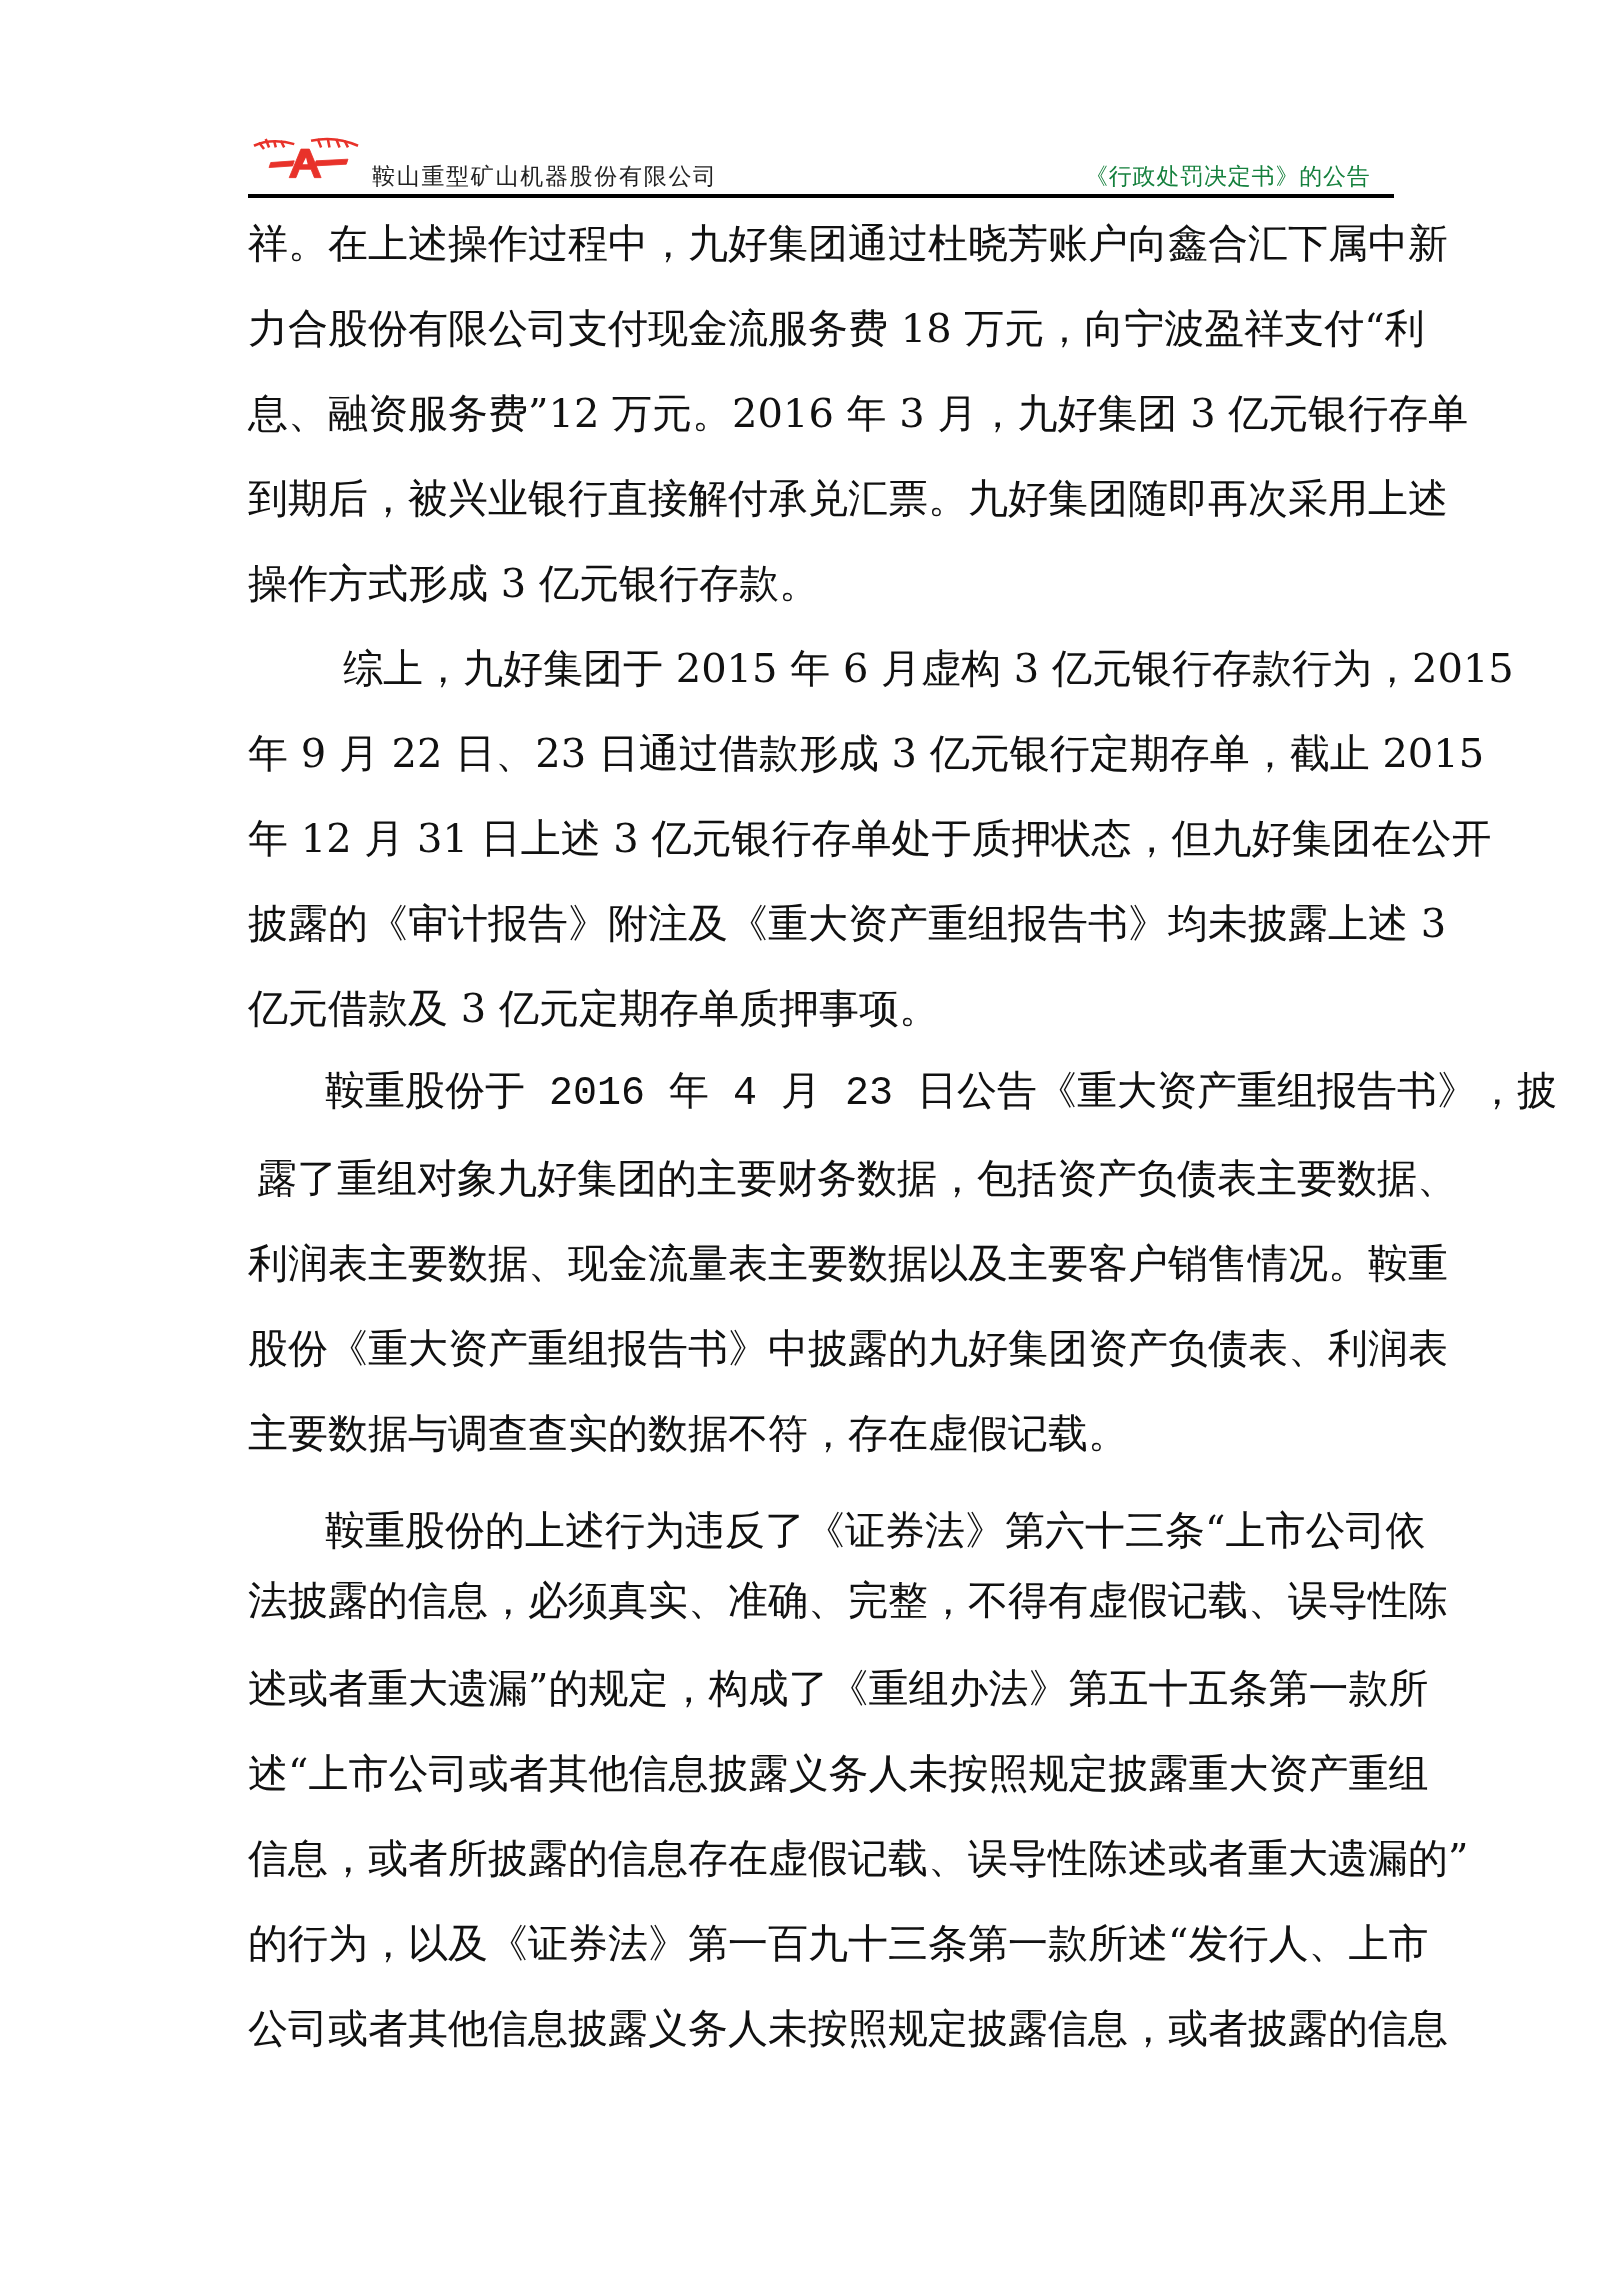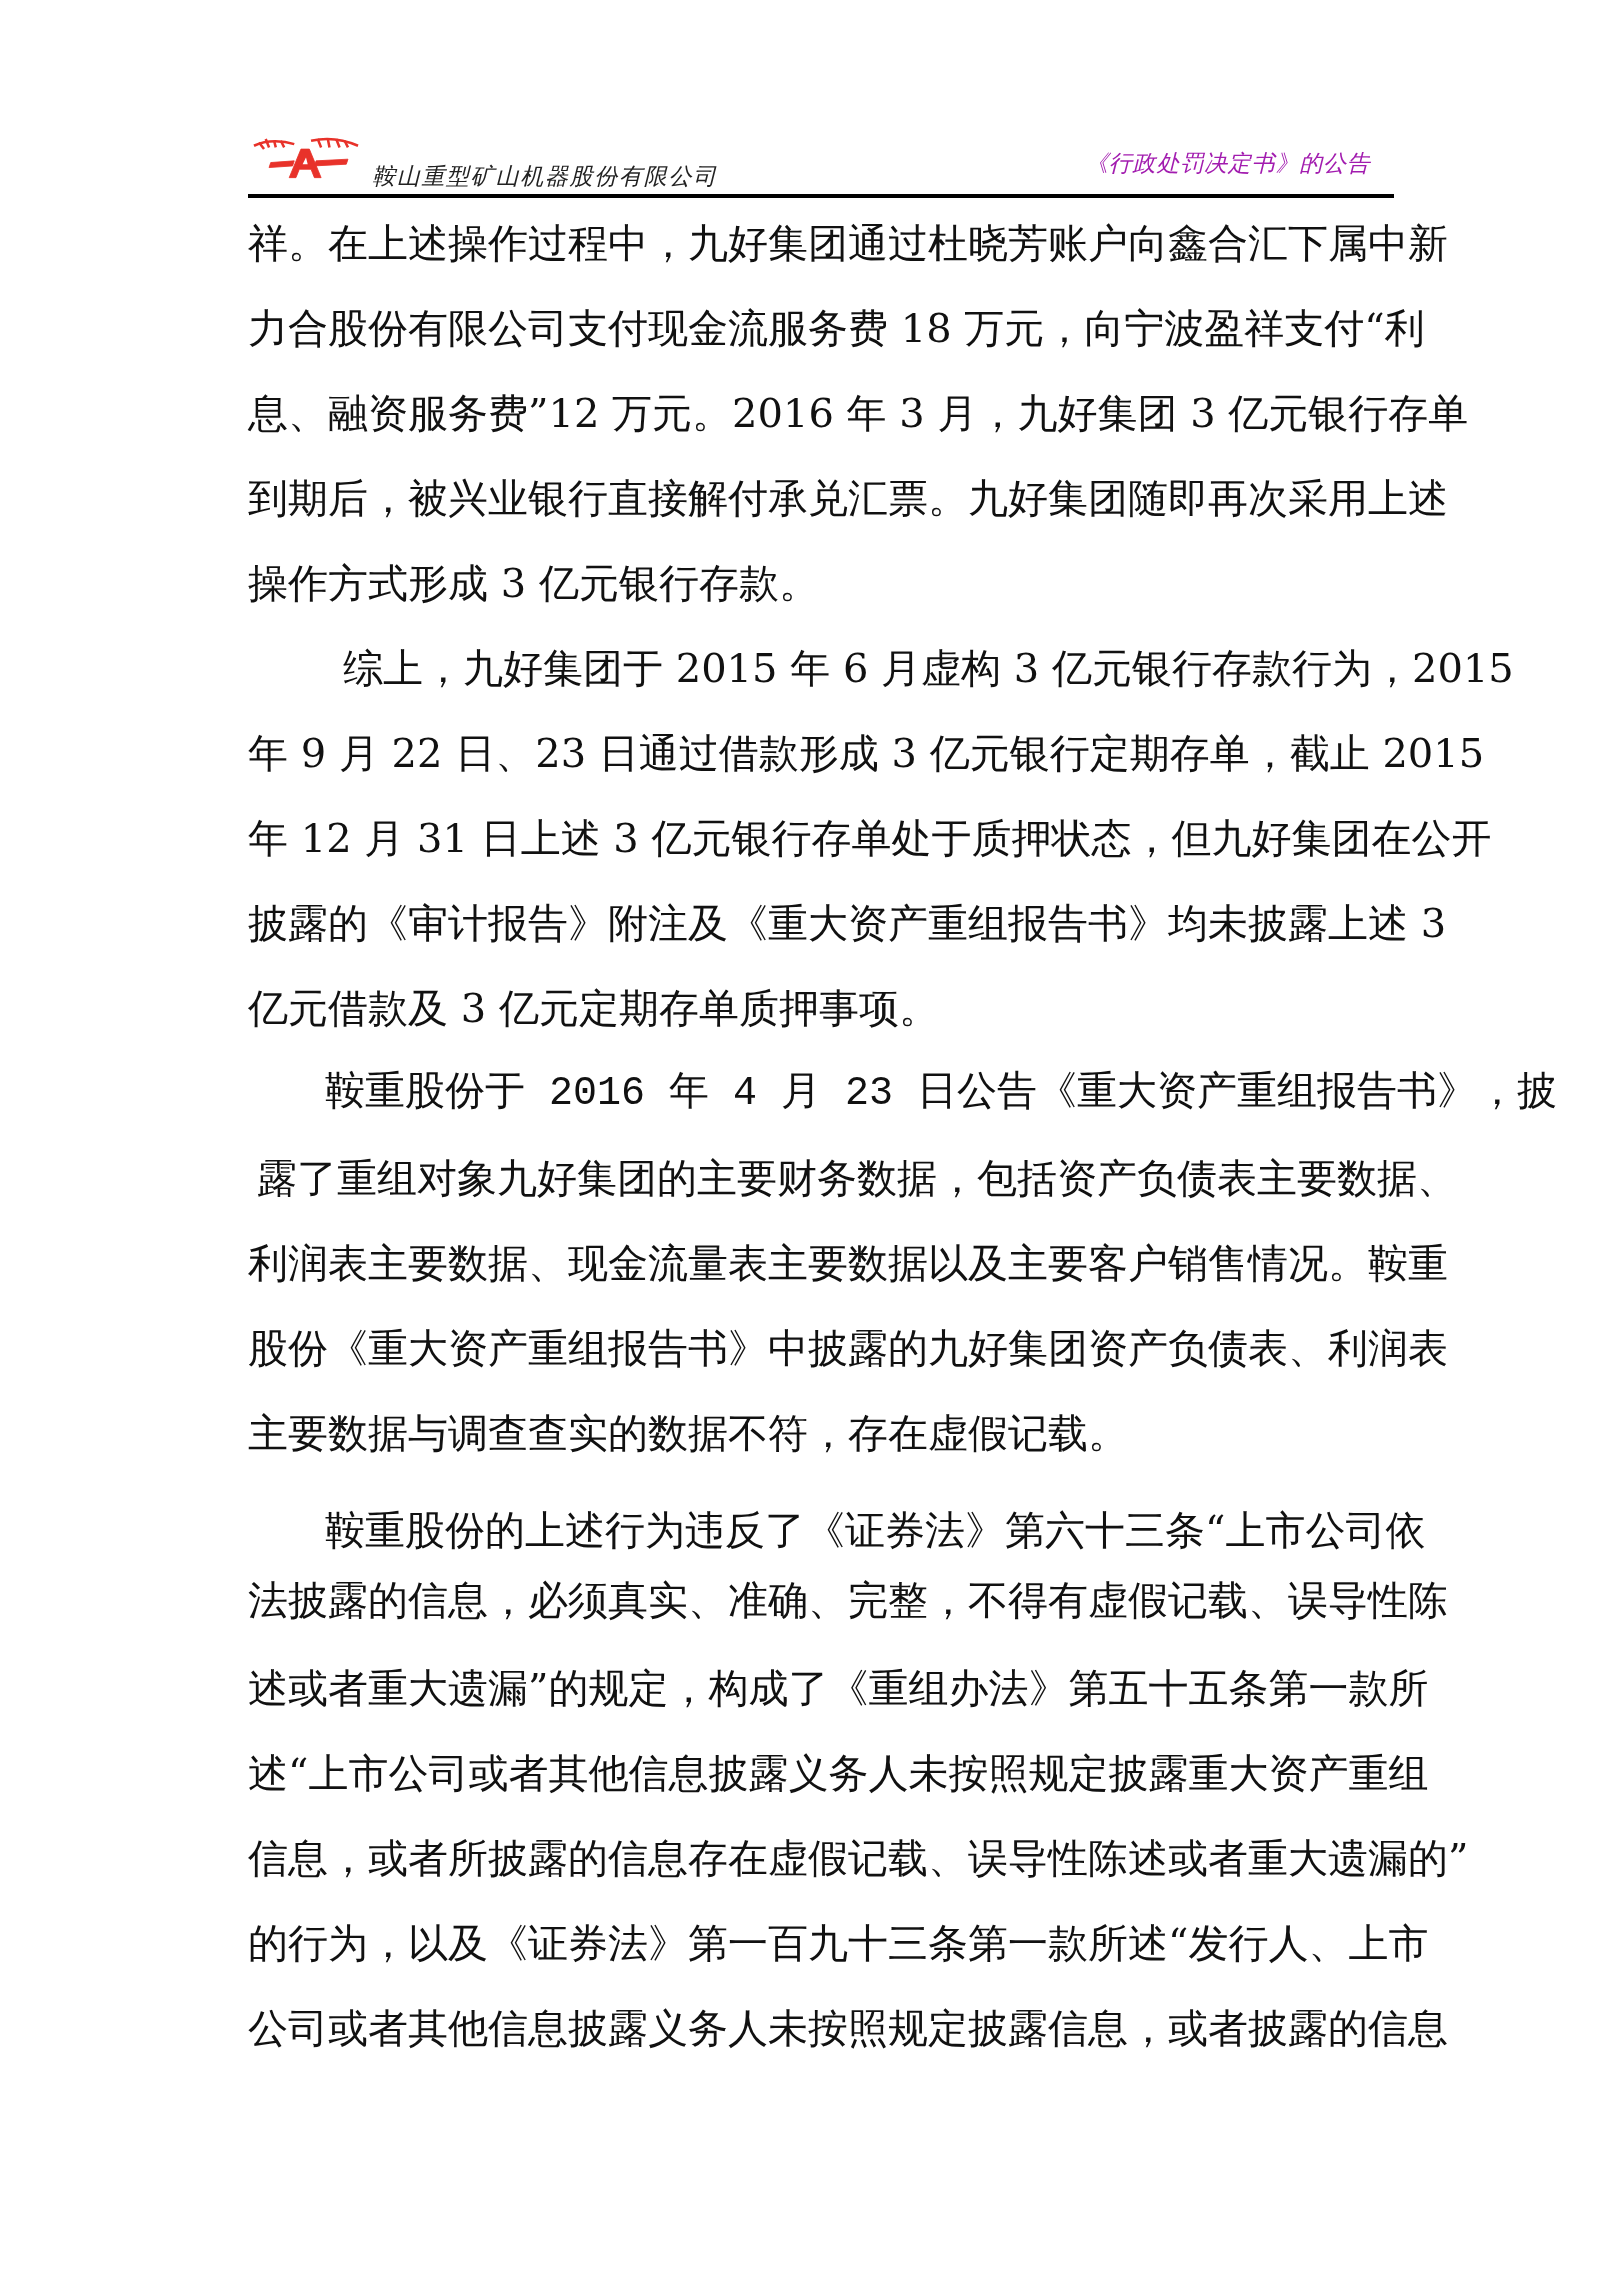--- a/index.html
+++ b/index.html
@@ -1,20 +1,20 @@
 <!DOCTYPE html>
 <html style="font-size:13.5px"><head>
 <meta charset="utf-8">
 <style>
   html, body { margin: 0; padding: 0; background: #ffffff; }
   body { width: 1623px; height: 2295px; position: relative; overflow: hidden; font-family: "DejaVu Serif", "Liberation Serif", serif; color: #111; }
-  .header { position: absolute; left: 0; top: 0; width: 1411px; height: 203px; font-style: italic; }
+  .header { position: absolute; left: 0; top: 0; width: 1411px; height: 203px; }
   .logo { position: absolute; left: 250px; top: 134px; width: 112px; height: 47px; }
   .company { position: absolute; left: 372px; top: 163px; font-size: 23px; line-height: 27px; letter-spacing: 1.7px; color: #222; white-space: nowrap; }
-  .doc-title { position: absolute; left: 1085px; top: 150px; font-size: 23px; line-height: 27px; letter-spacing: 0.8px; color: #a21caf; white-space: nowrap; }
+  .doc-title { position: absolute; left: 1085px; top: 163px; font-size: 23px; line-height: 27px; letter-spacing: 0.8px; color: #15803d; white-space: nowrap; }
   .rule { position: absolute; left: 248px; top: 194px; width: 1146px; height: 4.2px; background: #000; }
   .body-text { position: absolute; left: 248px; top: 0; width: 1126px; }
   .line { position: absolute; left: 0; width: 1126px; height: 51px; font-size: 40px; line-height: 51px; white-space: nowrap; text-align: justify; text-align-last: justify; overflow: visible; }
   .line.last { text-align-last: left; }
   .line.indent { left: 77px; width: 1049px; }
   .line.indent2 { left: 95px; width: 1031px; }
 </style>
 </head>
 <body>
 

